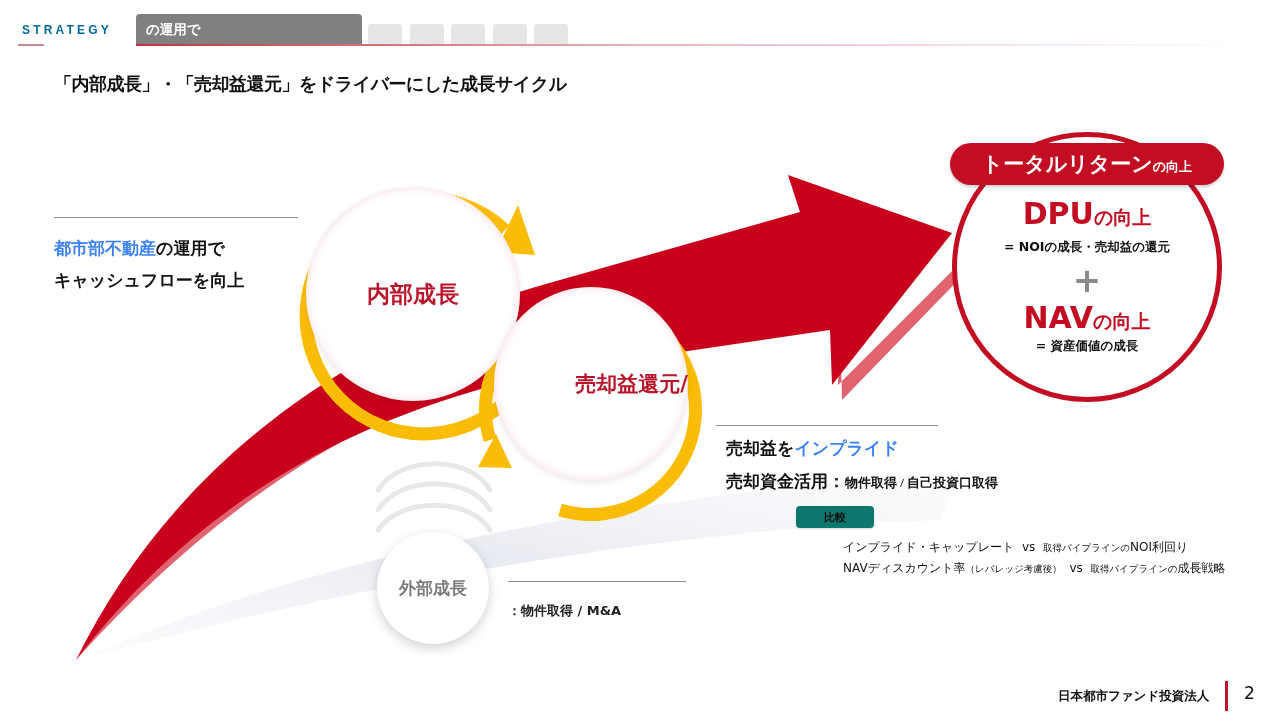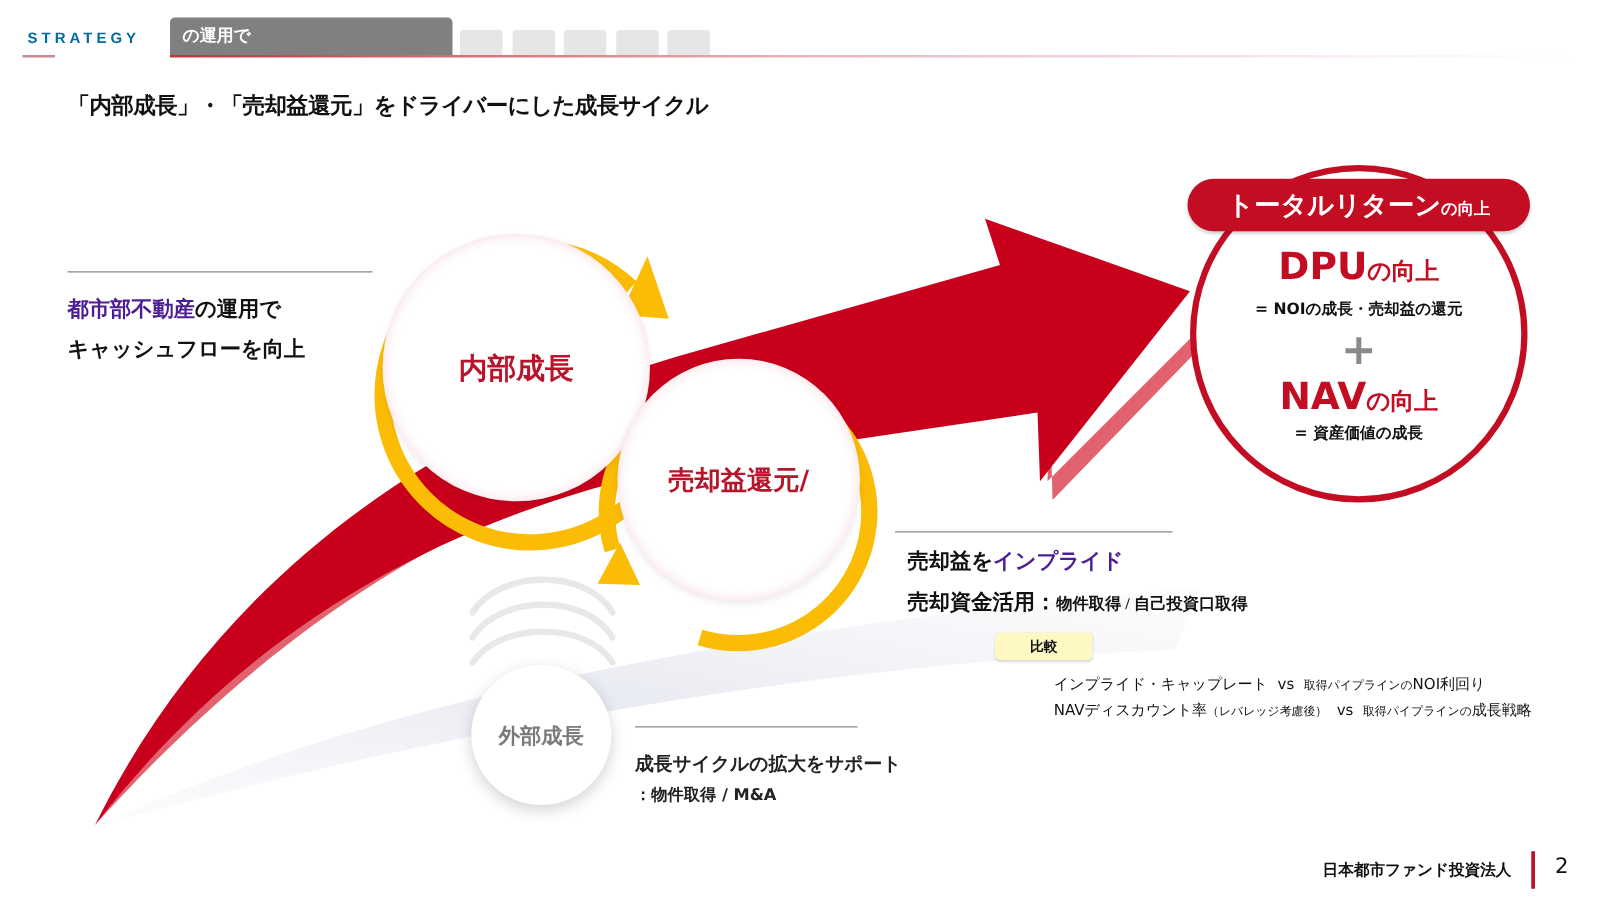--- a/index.html
+++ b/index.html
@@ -31,21 +31,21 @@
   }
 
   .page-title {
     left:54px; top:72px; font-size:18px; font-weight:bold; color:#111; letter-spacing:-0.5px;
     white-space:nowrap;
   }
 
   
   .note-line { height:1px; background:#8a8a8a; }
   .left-text { left:54px; top:232px; font-size:17px; font-weight:bold; line-height:32px; }
-  .red { color:#4c1d95; }
+  .red { color:#3b82f6; }
 
   
   .circle-white {
     background:#fff; border-radius:50%;
     box-shadow: inset 0 0 10px rgba(210,40,70,0.18), 0 2px 6px rgba(0,0,0,0.08);
     display:flex; align-items:center; justify-content:center; text-align:center;
   }
   .circle-label { color:#b8142a; font-weight:bold; }
 
   
@@ -57,21 +57,21 @@
     left:950px; top:143px; width:274px; height:42px; border-radius:21px;
     background:#c20d23; color:#fff; display:flex; align-items:center; justify-content:center;
     font-weight:bold; box-shadow:0 2px 3px rgba(0,0,0,0.2);
   }
   .tr-main { font-size:21px;text-align:right; }
   .tr-sub { font-size:13px; margin-top:5px; }
   .big-red { color:#c20d23; font-weight:bold;margin-top:24px; }
 
   .sale-text { font-weight:bold; }
   .compare-pill {
-    left:796px; top:506px; width:78px; height:22px; background:#fef9c3; border-radius:4px;
+    left:796px; top:506px; width:78px; height:22px; background:#0f766e; border-radius:4px;
     font-size:11px; font-weight:bold; display:flex; align-items:center; justify-content:center;
     box-shadow:0 1px 2px rgba(0,0,0,0.15);
   }
   .compare-row { font-size:12px; color:#111; white-space:nowrap; }
   .small { font-size:9.5px; }
 
   .ext-circle {
     left:377px; top:532px; width:112px; height:112px; border-radius:50%; background:#fff;
     box-shadow:0 4px 12px rgba(0,0,0,0.18);
     display:flex; align-items:center; justify-content:center;
@@ -134,21 +134,21 @@
 <div class="abs note-line" style="left:54px;top:217px;width:244px;"></div>
 <div class="abs left-text">
   <div><span class="red">都市部不動産</span><span>の運用で</span></div>
   <div>キャッシュフローを向上</div>
 </div>
 
 <div class="abs circle-white" style="left:306px;top:187px;width:214px;height:214px;">
   <span class="circle-label" style="font-size:23px;">内部成長</span>
 </div>
 
-<div class="abs circle-white" style="left:494px;top:287px;width:194px;height:194px;">
+<div class="abs circle-white" style="left:494px;top:287px;width:194px;height:194px;justify-content:flex-end;">
   <div class="circle-label" style="font-size:21px;line-height:30px;">
     <div>売却益還元/</div>
   </div>
 </div>
 
 <div class="abs target-circle"></div>
 <div class="abs tr-pill">
   <span class="tr-main">トータルリターン</span>
     <span class="tr-sub">の向上</span>
 </div>
@@ -179,19 +179,18 @@
   <span>NAVディスカウント率</span><span class="small">（レバレッジ考慮後）</span>
   &nbsp;<span>vs</span>&nbsp;
   <span class="small">取得パイプラインの</span><span>成長戦略</span>
 </div>
 
 <div class="abs ext-circle">
   <span>外部成長</span>
 </div>
 <div class="abs note-line" style="left:508px;top:581px;width:178px;"></div>
 <div class="abs ext-text">
-  <div>成長サイクルの拡大をサポート</div>
   <div class="ext-sub">：物件取得 / M&amp;A</div>
 </div>
 
 <div class="abs footer-org">日本都市ファンド投資法人</div>
 <div class="abs footer-bar"></div>
 <div class="abs footer-page">2</div>
 
 </body></html>

